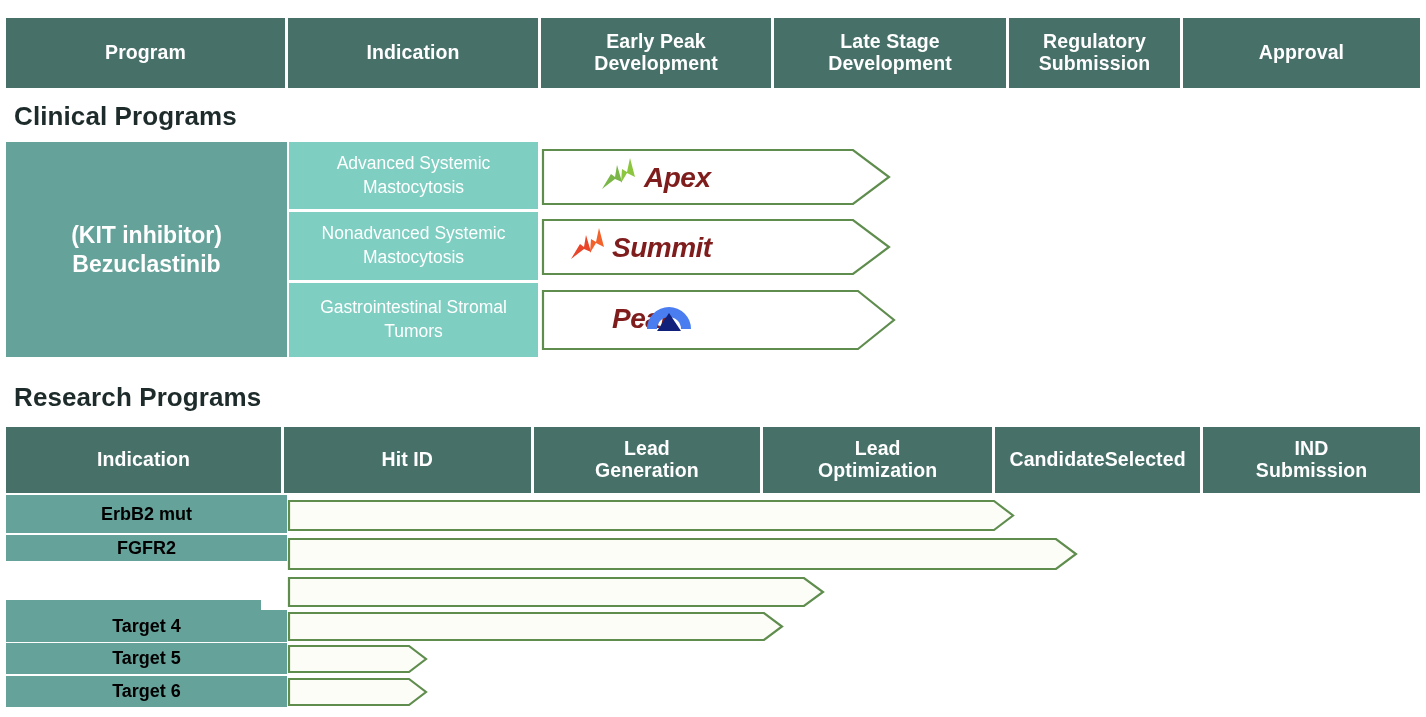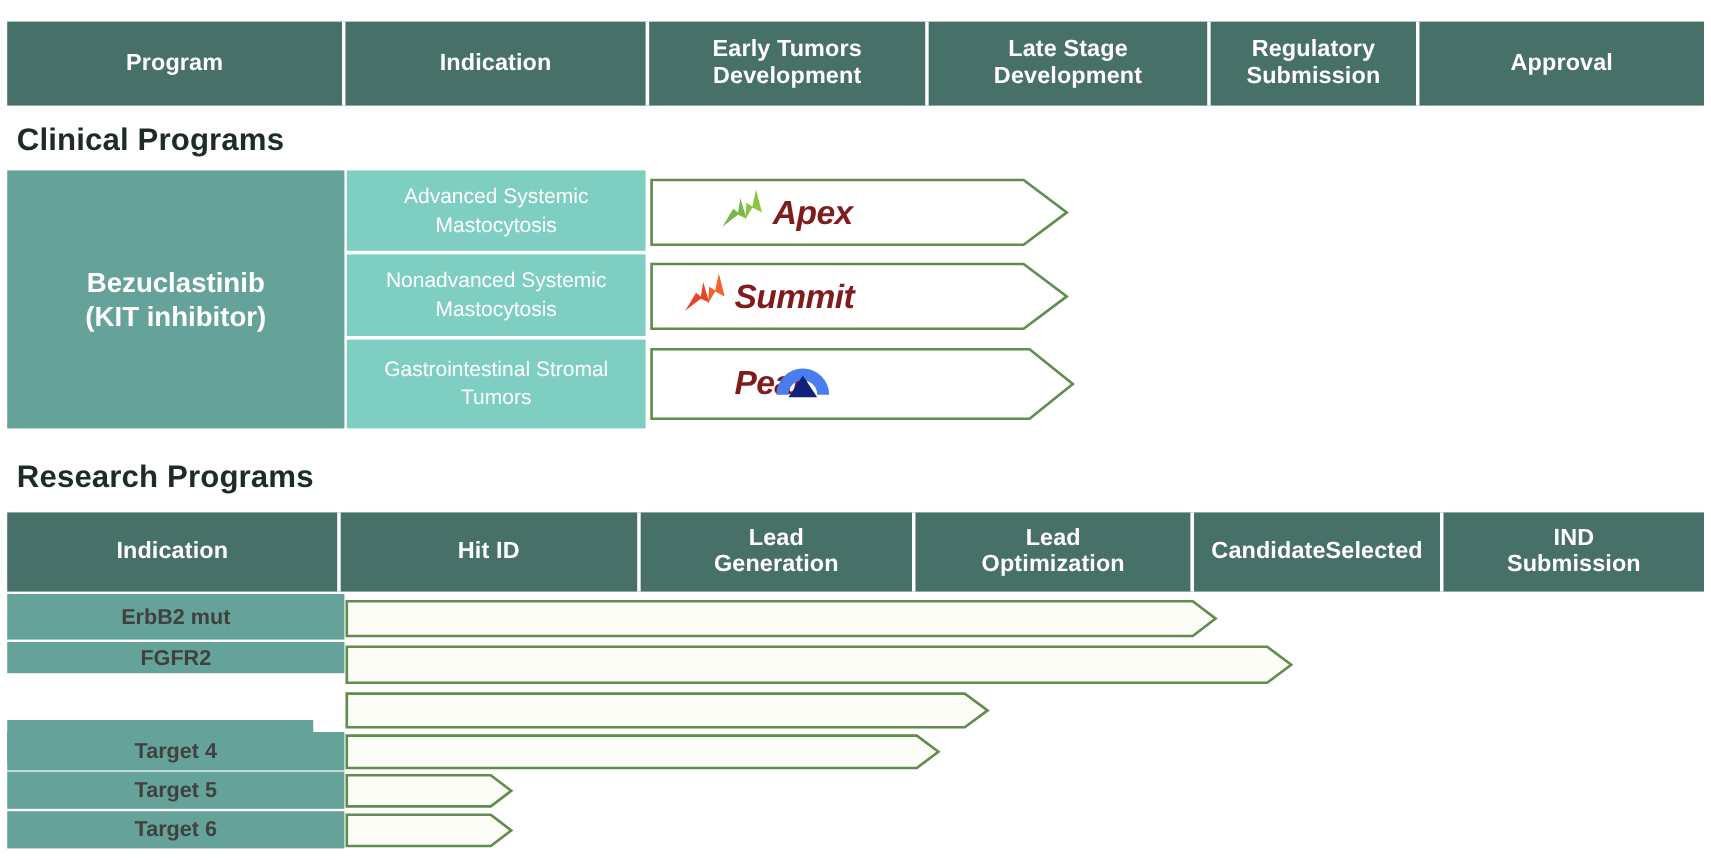--- a/index.html
+++ b/index.html
@@ -78,61 +78,61 @@
     font-size: 28px;
     color: #7f1d1d;
     letter-spacing: -0.5px;
   }
   .logo-text.peak { font-size: 28px; }
 
   
   .res-label {
     position: absolute;
     background: #65a299;
-    color: #404040;
+    color: #000000;
     font-weight: bold;
     font-size: 18px;
     display: flex; align-items: center; justify-content: center;
     text-align: center;
   }
 </style>
 </head>
 <body>
 
 <div class="page">
 
   <div class="hdr" style="left:6px; top:18px; width:1414px; height:70px;">
     <div class="hdr-cell" style="width:282px;">
       <span>Program</span>
     </div>
     <div class="hdr-cell" style="width:253px;">
       <span>Indication</span>
     </div>
     <div class="hdr-cell" style="width:233px; flex-direction:column;">
-      <span>Early Tumors</span>
+      <span>Early Peak</span>
       <span>Development</span>
     </div>
     <div class="hdr-cell" style="width:235px; flex-direction:column;">
       <span>Late Stage</span>
       <span>Development</span>
     </div>
     <div class="hdr-cell" style="width:174px; flex-direction:column;">
       <span>Regulatory</span>
       <span>Submission</span>
     </div>
     <div class="hdr-cell" style="width:237px;">
       <span>Approval</span>
     </div>
   </div>
 
   <div class="section-title" style="left:14px; top:101px;">Clinical Programs</div>
 
   <div class="program-cell" style="left:6px; top:142px; width:281px; height:215px; flex-direction:column;">
+    <span>(KIT inhibitor)</span>
     <span>Bezuclastinib</span>
-    <span>(KIT inhibitor)</span>
   </div>
 
   <div class="indication-cell" style="left:289px; top:142px; width:249px; height:67px; flex-direction:column;">
     <span>Advanced Systemic</span>
     <span>Mastocytosis</span>
   </div>
   <div class="indication-cell" style="left:289px; top:212px; width:249px; height:68px; flex-direction:column;">
     <span>Nonadvanced Systemic</span>
     <span>Mastocytosis</span>
   </div>

